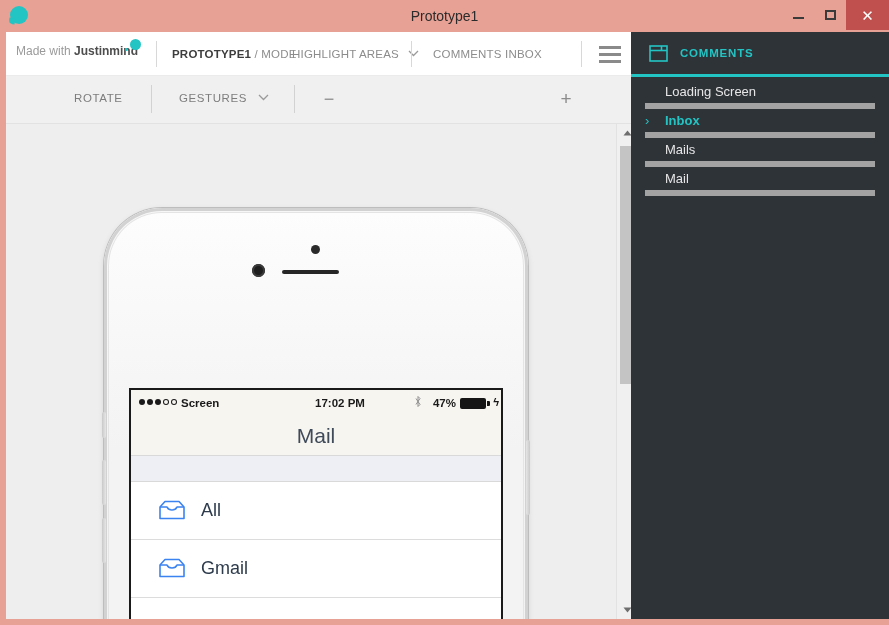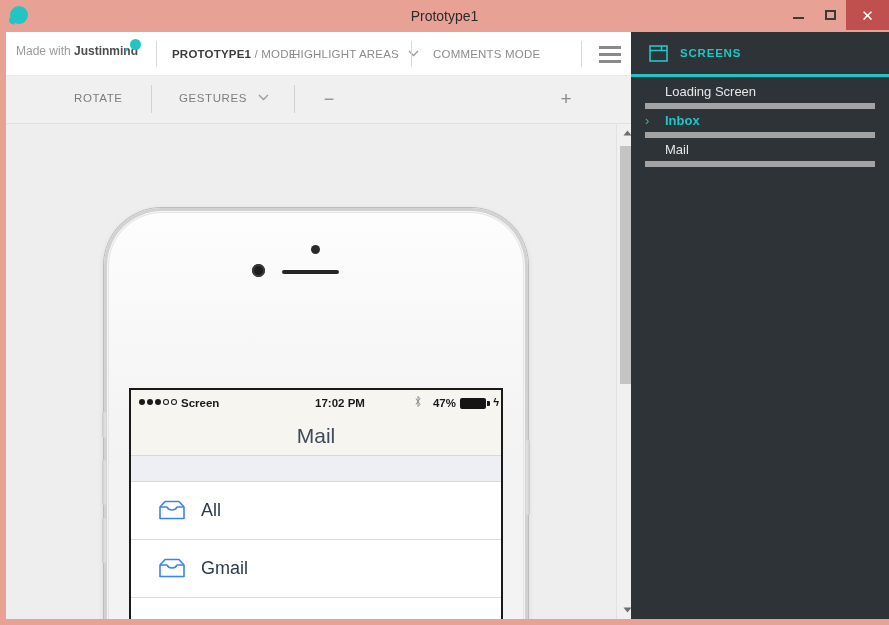--- a/index.html
+++ b/index.html
@@ -458,21 +458,21 @@
       </div>
 
       <div id="collapse-tab">
         <svg width="13" height="7" viewBox="0 0 13 7">
           <path d="M1.5 5.5 L6.5 1 L11.5 5.5" fill="none" stroke="#8e97a3" stroke-width="1.4"></path>
         </svg>
       </div>
 
       <div class="tb-sep" id="sep2"></div>
 
-      <div id="comments-mode">COMMENTS MODE</div>
+      <div id="comments-mode">COMMENTS INBOX</div>
       <div id="comments-toggle">
         <div class="knob"></div>
         <div class="xmark">✕</div>
       </div>
 
       <div class="tb-sep" id="sep3"></div>
 
       <div id="menu-button">
         <span></span>
         <span></span>
@@ -584,33 +584,37 @@
 
     <div id="sidebar">
       <div id="sidebar-header">
         <div id="screens-icon">
           <svg width="19" height="17" viewBox="0 0 19 17">
             <rect x="1" y="1" width="17" height="15" fill="none" stroke="#23c4c4" stroke-width="1.6"></rect>
             <line x1="1" y1="5.5" x2="18" y2="5.5" stroke="#23c4c4" stroke-width="1.6"></line>
             <line x1="12.5" y1="1" x2="12.5" y2="5.5" stroke="#23c4c4" stroke-width="1.6"></line>
           </svg>
         </div>
-        <div id="screens-label">SCREENS</div>
+        <div id="screens-label">COMMENTS</div>
       </div>
 
       <div id="screens-list">
         <div class="screen-item">
           <span class="chevron"></span>
           <span class="label">Loading Screen</span>
         </div>
         <div class="screen-item active">
           <span class="chevron">›</span>
           <span class="label">Inbox</span>
         </div>
         <div class="screen-item">
           <span class="chevron"></span>
+          <span class="label">Mails</span>
+        </div>
+        <div class="screen-item">
+          <span class="chevron"></span>
           <span class="label">Mail</span>
         </div>
       </div>
     </div>
 
   </div>
 </div>
 
 </body></html>

